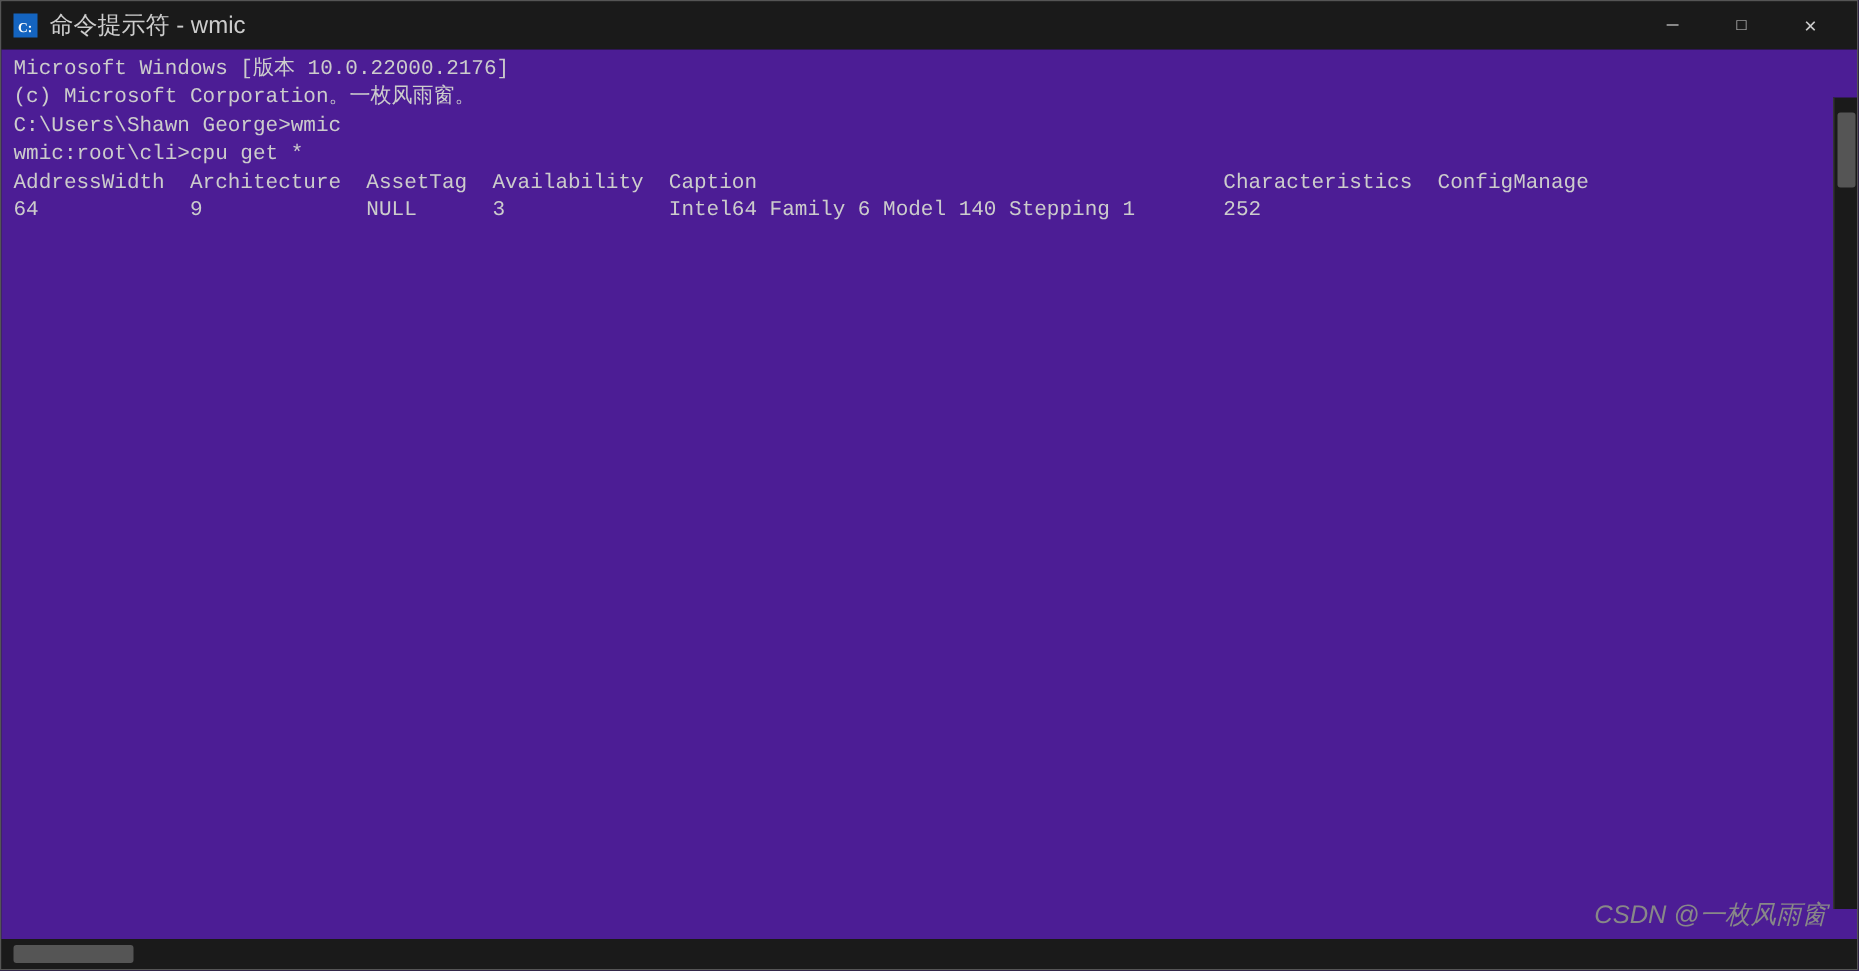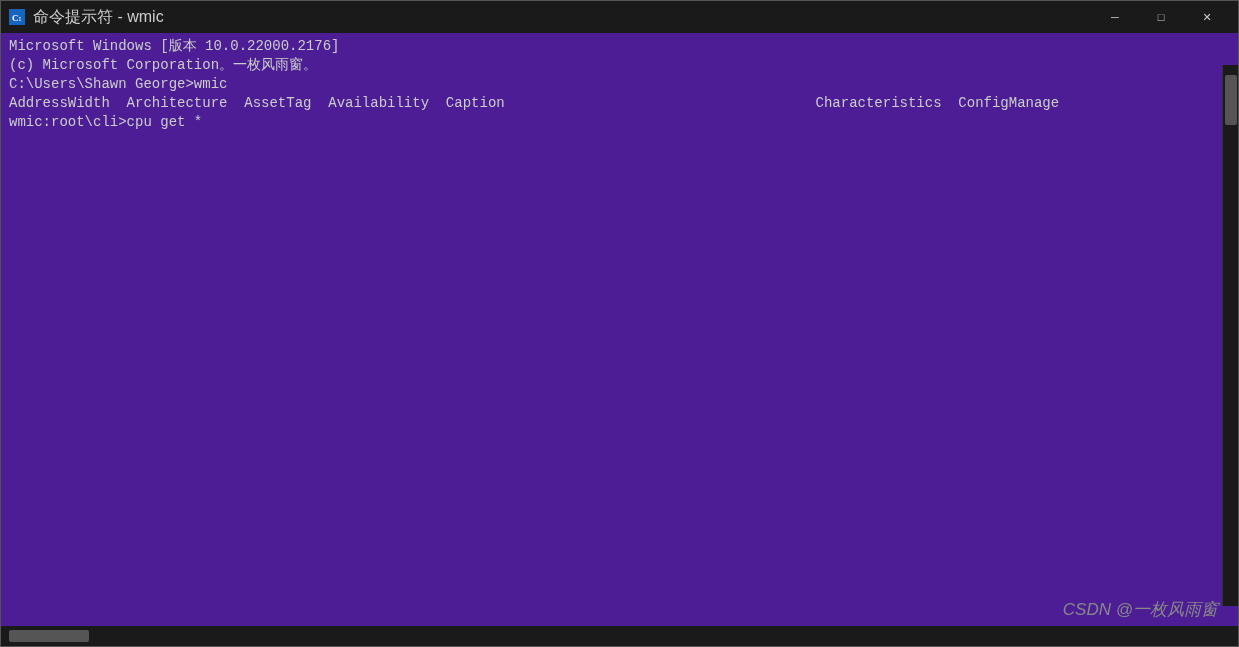--- a/index.html
+++ b/index.html
@@ -161,22 +161,23 @@
       <div class="title-bar-btn">□</div>
       <div class="title-bar-btn close">✕</div>
     </div>
   </div>
 
   <div class="terminal-body">
     <div class="terminal-line">Microsoft Windows [版本 10.0.22000.2176]</div>
     <div class="terminal-line">(c) Microsoft Corporation。一枚风雨窗。</div>
     <div class="terminal-line"></div>
     <div class="terminal-line">C:\Users\Shawn George&gt;wmic</div>
+    <div class="terminal-line">wmic:root\cli&gt;cpu get *</div>
     <div class="terminal-line">AddressWidth  Architecture  AssetTag  Availability  Caption                                     Characteristics  ConfigManage</div>
-    <div class="terminal-line">wmic:root\cli&gt;cpu get *</div>
+    <div class="terminal-line">64            9             NULL      3             Intel64 Family 6 Model 140 Stepping 1       252</div>
     <div class="terminal-line"></div>
 
     <div class="sidebar-right">
       <div class="sidebar-right-thumb"></div>
     </div>
 
     <div class="watermark">CSDN @一枚风雨窗</div>
   </div>
 
   <div class="bottom-bar">

